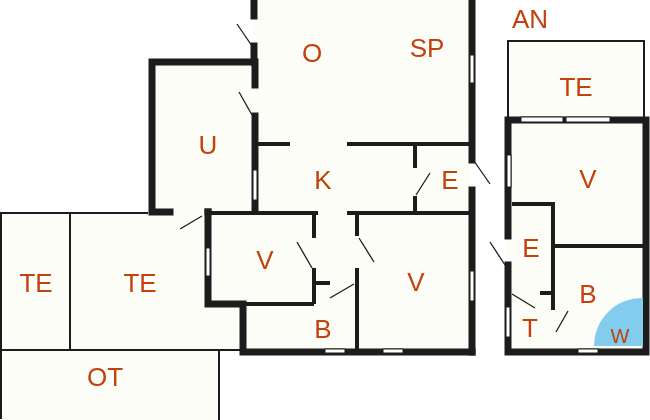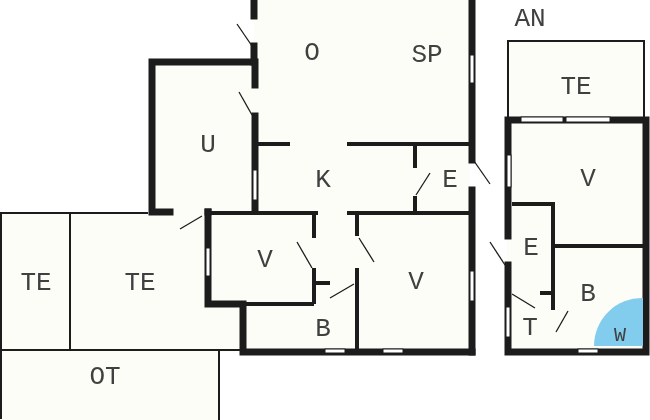--- a/index.html
+++ b/index.html
@@ -1,18 +1,18 @@
 <!DOCTYPE html>
 <html><head>
 <meta charset="utf-8">
 <style>
   html, body { margin: 0; padding: 0; background: #ffffff; }
   body { width: 650px; height: 420px; overflow: hidden; position: relative; }
   #plan { position: absolute; left: 0; top: 0; width: 650px; height: 420px; }
-  .lbl { position: absolute; font-family: Liberation Mono, monospace; font-size: 26px; color: #404040; transform: translate(-50%, -50%); white-space: nowrap; line-height: 1; }
+  .lbl { position: absolute; font-family: Liberation Sans, sans-serif; font-size: 26px; color: #c2410c; transform: translate(-50%, -50%); white-space: nowrap; line-height: 1; }
   .lbl.small { font-size: 20px; }
 </style>
 </head>
 <body>
 
 <svg id="plan" viewBox="0 0 650 420" xmlns="http://www.w3.org/2000/svg">
 
   <g fill="#fdfdf8">
     <rect x="254" y="0" width="216" height="145"></rect>
     <rect x="152" y="62" width="104" height="150"></rect>
@@ -93,21 +93,21 @@
     <line x1="330" y1="298" x2="354" y2="284"></line>
     <line x1="490" y1="242" x2="505" y2="265"></line>
     <line x1="512" y1="294" x2="535" y2="308"></line>
     <line x1="556" y1="332" x2="568" y2="311"></line>
   </g>
 
   <path d="M643,298 A48,48 0 0 0 594,346 L643,346 Z" fill="#82ccee"></path>
 </svg>
 
 <div class="lbl" style="left:312px;top:53px">O</div>
-<div class="lbl" style="left:427px;top:55px">SP</div>
+<div class="lbl" style="left:427px;top:48px">SP</div>
 <div class="lbl" style="left:208px;top:145px">U</div>
 <div class="lbl" style="left:323px;top:180px">K</div>
 <div class="lbl" style="left:450px;top:180px">E</div>
 <div class="lbl" style="left:265px;top:260px">V</div>
 <div class="lbl" style="left:416px;top:282px">V</div>
 <div class="lbl" style="left:323px;top:329px">B</div>
 <div class="lbl" style="left:36px;top:283px">TE</div>
 <div class="lbl" style="left:140px;top:283px">TE</div>
 <div class="lbl" style="left:105px;top:377px">OT</div>
 <div class="lbl" style="left:530px;top:19px">AN</div>

